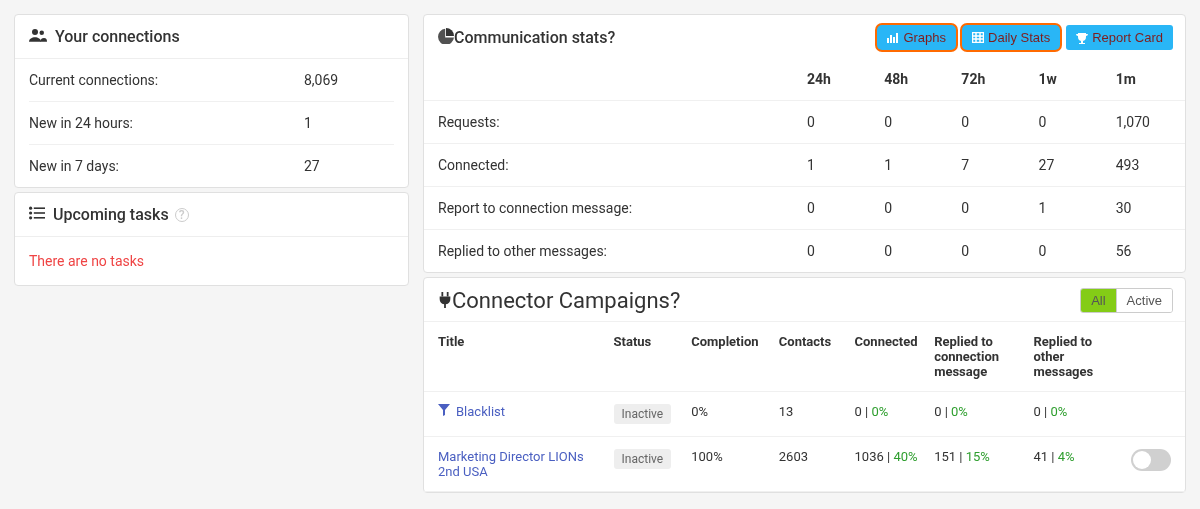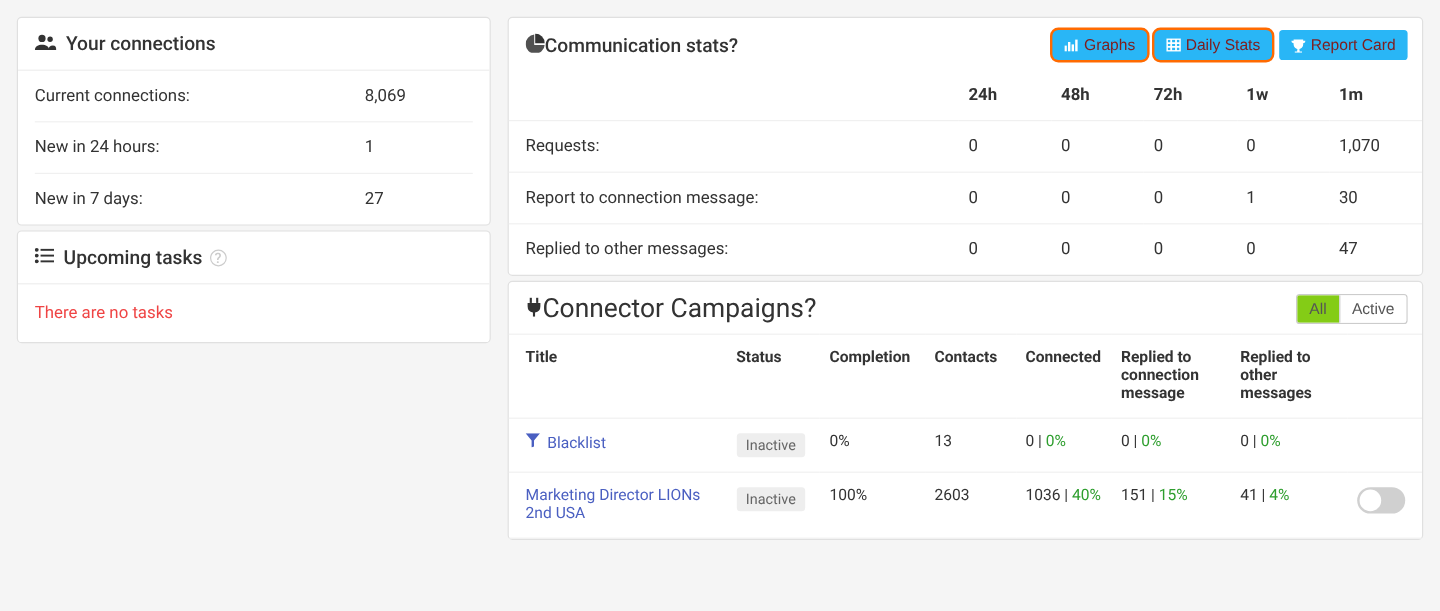--- a/index.html
+++ b/index.html
@@ -164,34 +164,42 @@
         <tbody id="stats-body">
             <tr>
               <td class="label">Requests:</td>
               <td class="col">0</td>
               <td class="col">0</td>
               <td class="col">0</td>
               <td class="col">0</td>
               <td class="col">1,070</td>
             </tr>
             <tr>
+              <td class="label">Connected:</td>
+              <td class="col">1</td>
+              <td class="col">1</td>
+              <td class="col">7</td>
+              <td class="col">27</td>
+              <td class="col">493</td>
+            </tr>
+            <tr>
               <td class="label">Report to connection message:</td>
               <td class="col">0</td>
               <td class="col">0</td>
               <td class="col">0</td>
               <td class="col">1</td>
               <td class="col">30</td>
             </tr>
             <tr>
               <td class="label">Replied to other messages:</td>
               <td class="col">0</td>
               <td class="col">0</td>
               <td class="col">0</td>
               <td class="col">0</td>
-              <td class="col">47</td>
+              <td class="col">56</td>
             </tr>
           </tbody>
       </table>
     </div>
 
     <div class="card">
       <div class="camp-header">
         <div class="title">
           <span class="hicon">
             <svg width="14" height="16" viewBox="0 0 14 18" fill="currentColor">

